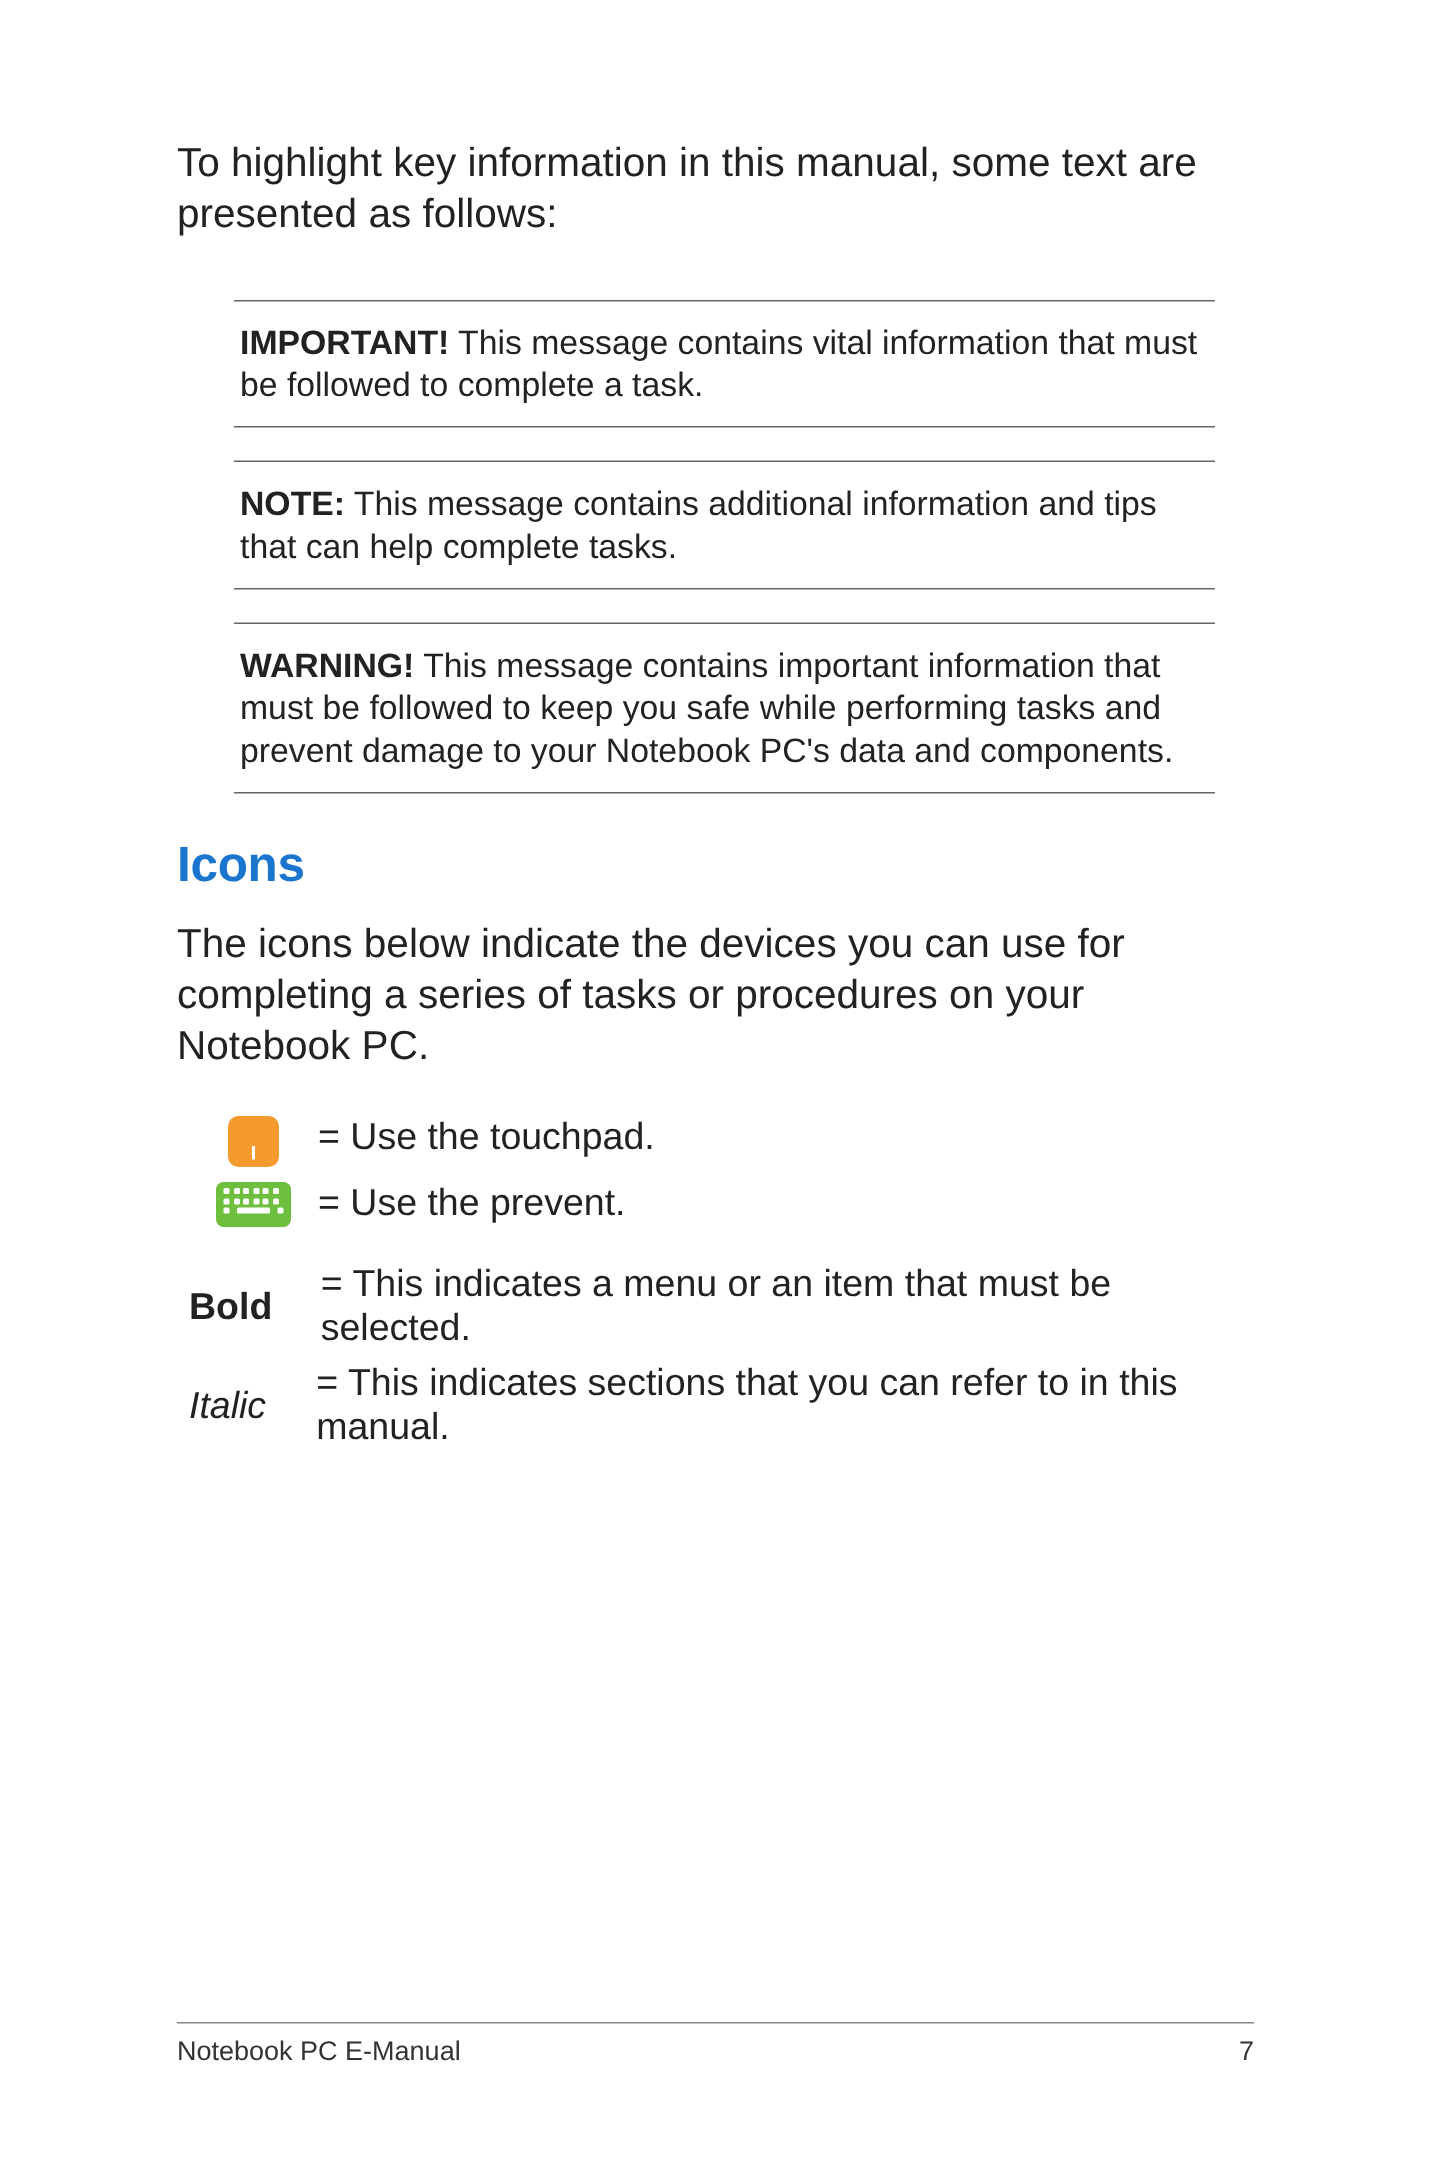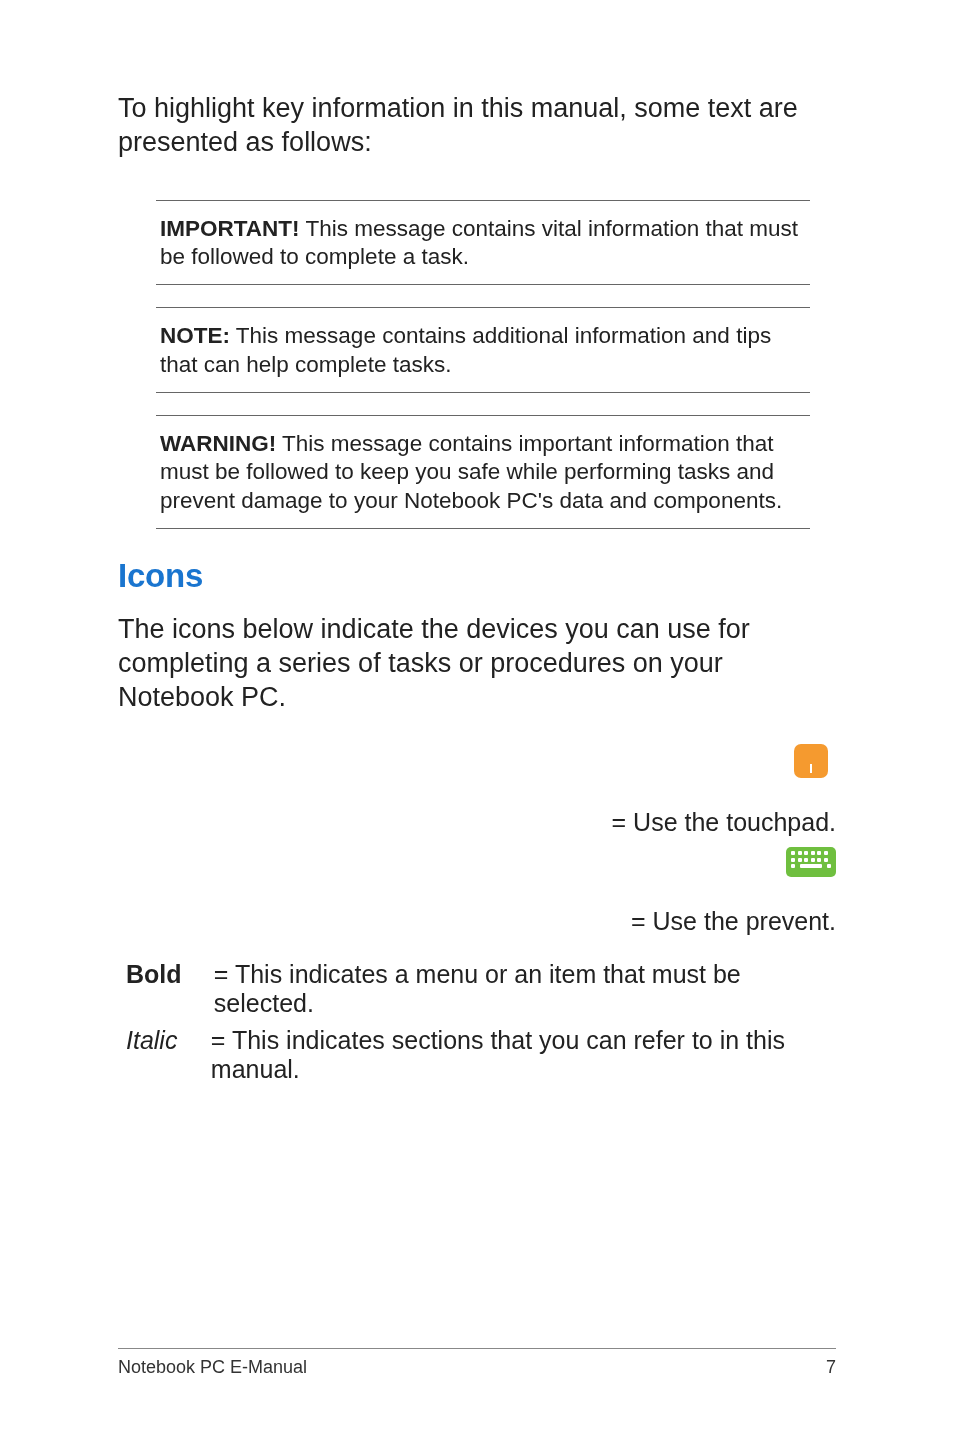--- a/index.html
+++ b/index.html
@@ -5,24 +5,24 @@
   * { margin: 0; padding: 0; box-sizing: border-box; }
   html, body { width: 954px; height: 1438px; background: #fff; font-family: "Segoe UI", "Myriad Pro", Arial, sans-serif; color: #222; }
   .page { width: 954px; height: 1438px; position: relative; padding: 92px 118px 0 118px; }
   .h-blue { color: #1a75cf; font-weight: 700; }
   .h1 { font-size: 33px; margin-bottom: 22px; letter-spacing: -0.2px; }
   .h2 { font-size: 33px; margin-bottom: 18px; margin-top: 28px; letter-spacing: -0.2px; }
   .body-text { font-size: 27px; line-height: 1.25; margin-bottom: 30px; font-weight: 400; }
   .note-box { margin: 0 26px 22px 38px; border-top: 1px solid #666; border-bottom: 1px solid #666; padding: 14px 4px 12px 4px; font-size: 22.5px; line-height: 1.28; }
   .note-box .label { font-weight: 700; }
   .notes-wrap { margin-top: 40px; margin-bottom: 18px; }
-  .icon-row { display: flex; align-items: flex-end; gap: 30px; margin-bottom: 10px; margin-left: 26px; flex-direction: column; }
+  .icon-row { display: flex; align-items: flex-start; gap: 18px; margin-bottom: 10px; margin-left: 26px; }
   .icon-slot { width: 50px; display: flex; justify-content: center; }
   .icon-text { font-size: 25px; }
-  .typo-row { display: flex; align-items: flex-start; gap: 27px; margin-bottom: 8px; margin-left: 8px; }
+  .typo-row { display: flex; align-items: center; gap: 27px; margin-bottom: 8px; margin-left: 8px; }
   .typo-label { width: 62px; font-size: 25px; }
   .typo-desc { font-size: 25px; }
   .bold { font-weight: 700; }
   .italic { font-style: italic; }
   .footer { position: absolute; left: 118px; right: 118px; bottom: 60px; border-top: 1px solid #888; padding-top: 8px; display: flex; justify-content: space-between; font-size: 18px; color: #333; gap: 14px; }
   
   .touchpad { width: 34px; height: 34px; border-radius: 7px; background: #f59a2f; position: relative; }
   .touchpad::after { content: ""; position: absolute; bottom: 5px; left: 50%; width: 2px; height: 9px; background: #fff; transform: translateX(-50%); }
   
   .keyboard { width: 50px; height: 30px; border-radius: 5px; background: #6fbf3f; position: relative; padding: 4px 5px; }

